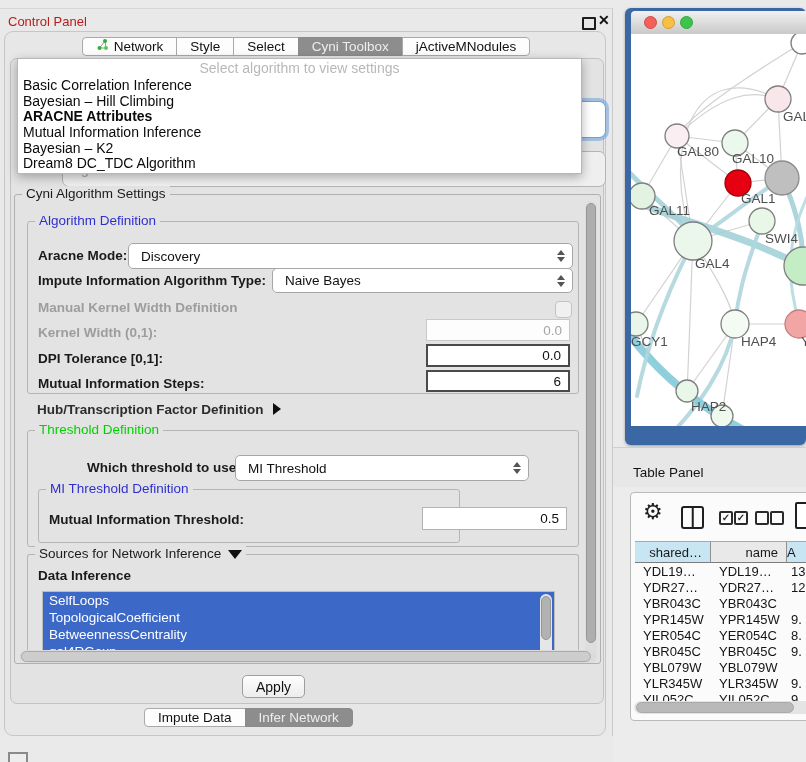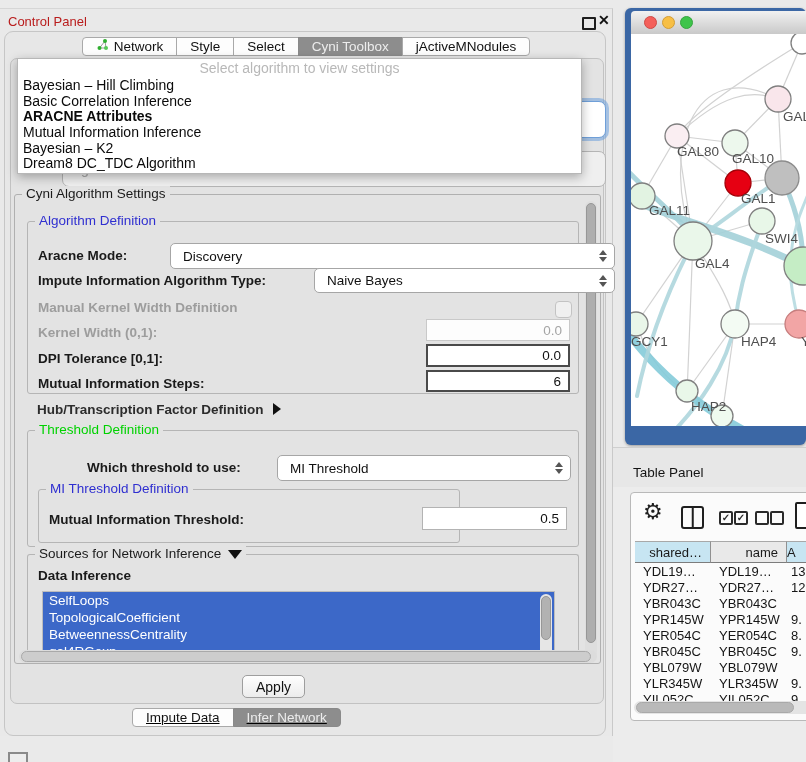--- a/index.html
+++ b/index.html
@@ -18,25 +18,25 @@
   .inner-panel{position:absolute;left:10px;top:49px;width:592px;height:644px;background:#e3e3e3;
       border:1px solid #c2c2c2;border-radius:7px;}
 
   
   .tabbar{position:absolute;top:28px;left:0;width:612px;display:flex;justify-content:center;z-index:5;}
   .tab{display:flex;align-items:center;gap:5px;padding:0 13px;font-size:13.5px;color:#111;
        background:#fdfdfd;border:1px solid #a9a9a9;margin-left:-1px;height:17px;line-height:17px;cursor:default;}
   .tab:first-child{border-radius:4px 0 0 4px;margin-left:0;}
   .tab:last-child{border-radius:0 4px 4px 0;}
   .tab.sel{background:var(--tab-gray,#8d8d8d);color:#ededed;border-color:#8a8a8a;}
-  .bottomtabs{position:absolute;left:132px;top:699px;display:flex;z-index:5;text-decoration:underline;}
+  .bottomtabs{position:absolute;left:144px;top:699px;display:flex;z-index:5;}
 
   
   .combo{position:absolute;background:#fff;border:1px solid #a6a6a6;border-radius:5px;
-         font-size:13.5px;color:#111;display:flex;align-items:center;padding-left:12px;box-sizing:border-box;margin-left:42px;}
+         font-size:13.5px;color:#111;display:flex;align-items:center;padding-left:12px;box-sizing:border-box;}
   .stepper{position:absolute;right:7px;top:50%;transform:translateY(-50%);display:flex;flex-direction:column;gap:2px;}
   .stepper i{display:block;width:0;height:0;border-left:4px solid transparent;border-right:4px solid transparent;}
   .stepper .up{border-bottom:5px solid #555;}
   .stepper .dn{border-top:5px solid #555;}
   .field{position:absolute;background:#fff;border:1px solid #c6c6c6;font-size:13.5px;color:#111;
          display:flex;align-items:center;justify-content:flex-end;padding-right:7px;box-sizing:border-box;}
   .field.dark{border:2px solid #4a4a4a;}
   .field.dis{color:#a5a5a5;border-color:#c9c9c9;background:#fdfdfd;}
   .lbl{position:absolute;font-size:13.5px;font-weight:bold;color:#1a1a1a;white-space:nowrap;}
   .lbl.dis{color:#9d9d9d;}
@@ -152,22 +152,22 @@
       </div>
 
     <div class="combo-focus"></div>
     <div class="combo-ghost">
       <span>gal4filtered.sif default node</span>
     </div>
 
     <div class="popup">
       <div class="popup-head">Select algorithm to view settings</div>
       <div id="popup-items">
+          <div class="popup-item">Basic Correlation Inference</div>
           <div class="popup-item">Bayesian – Hill Climbing</div>
-          <div class="popup-item">Basic Correlation Inference</div>
           <div class="popup-item bold">ARACNE Attributes</div>
           <div class="popup-item">Mutual Information Inference</div>
           <div class="popup-item">Bayesian – K2</div>
           <div class="popup-item">Dream8 DC_TDC Algorithm</div>
         </div>
     </div>
 
     <div class="group" style="left:14px;top:185px;width:587px;height:470px;">
       <span class="gtitle">Cyni Algorithm Settings</span>
 

